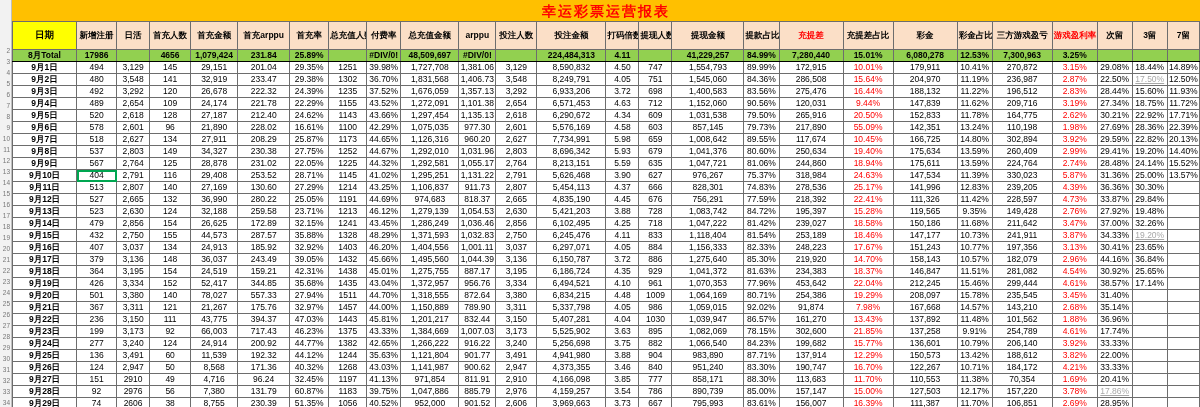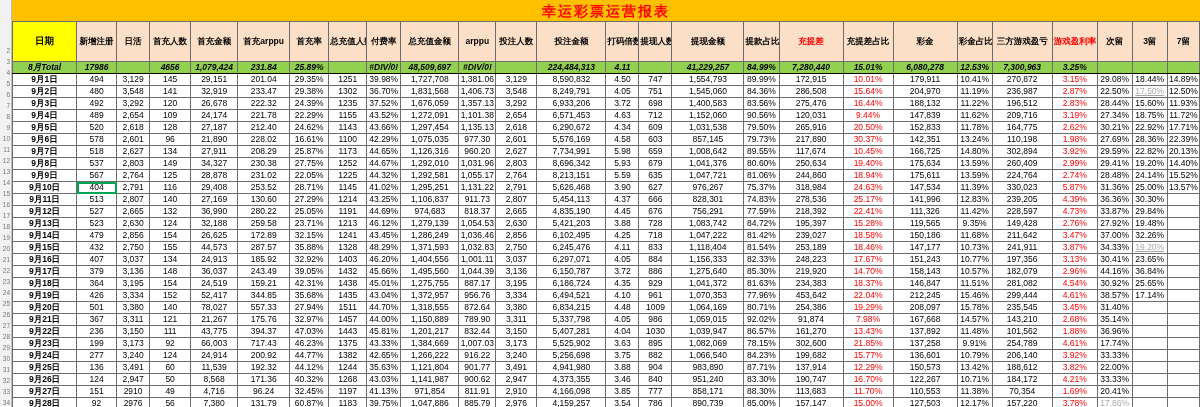--- a/index.html
+++ b/index.html
@@ -25,29 +25,29 @@
   table.sheet {
     position:absolute; left:12px; top:21px; width:1188px;
     border-collapse:collapse; table-layout:fixed; z-index:2;
   }
   th, td {
     border:1px solid #6d6d6d; padding:0 1px; text-align:center;
     white-space:nowrap; overflow:hidden;
   }
   th {
     background:#FBDFC7; color:#000; font-size:8.5px; font-weight:bold;
-    height:40px; line-height:1.15;
+    height:28px; line-height:1.15;
   }
   th.date-head { background:#FFFF00; font-size:9.5px; }
   th.red-head { color:#FF0000; }
   td { font-size:8.5px; height:11px; line-height:11px; color:#000; background:#fff; }
   td.datecell { font-weight:bold; font-size:8.5px; }
   tr.total td { background:#92D050; font-weight:bold; }
   tr.total { border-top:1.5px solid #000; border-bottom:1.5px solid #000; }
-  tr.total td { border-top:1.5px solid #000; border-bottom:1.5px solid #000;font-style:italic; }
+  tr.total td { border-top:1.5px solid #000; border-bottom:1.5px solid #000; }
   td.neg { color:#FF0000; }
   td.muted { color:#A8A8A8;text-decoration:underline; }
   td.sel { outline:2px solid #00A651; outline-offset:-2px;text-align:center; }
 </style>
 </head>
 <body>
 
 <div class="gutter">
   <div class="gspacer"></div>
   <div id="gutter-nums">
@@ -329,21 +329,21 @@
         <td>42.29%</td>
         <td>1,075,035</td>
         <td>977.30</td>
         <td>2,601</td>
         <td>5,576,169</td>
         <td>4.58</td>
         <td>603</td>
         <td>857,145</td>
         <td>79.73%</td>
         <td>217,890</td>
-        <td class="neg">30.37%</td>
+        <td class="neg">55.09%</td>
         <td>142,351</td>
         <td>13.24%</td>
         <td>110,198</td>
         <td class="neg">1.98%</td>
         <td>27.69%</td>
         <td>28.36%</td>
         <td>22.39%</td>
       </tr>
       <tr>
         <td class="datecell">9月7日</td>

